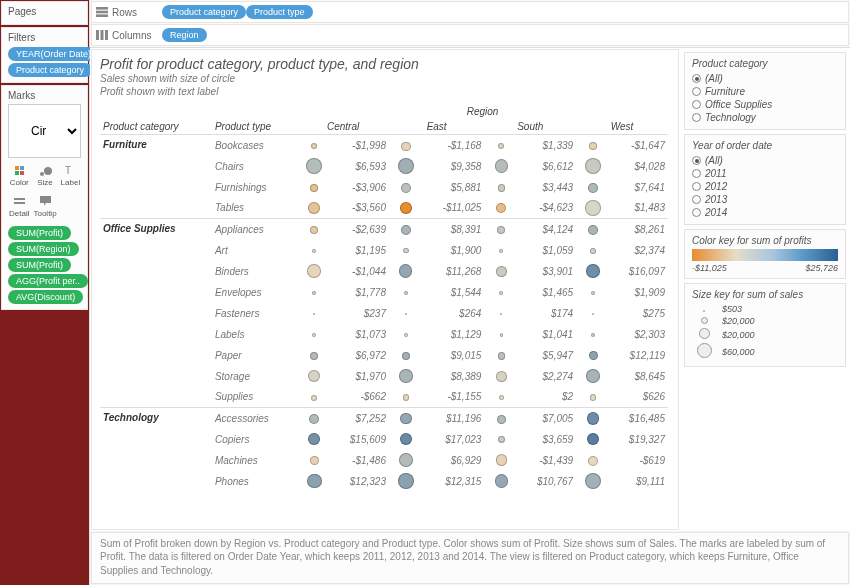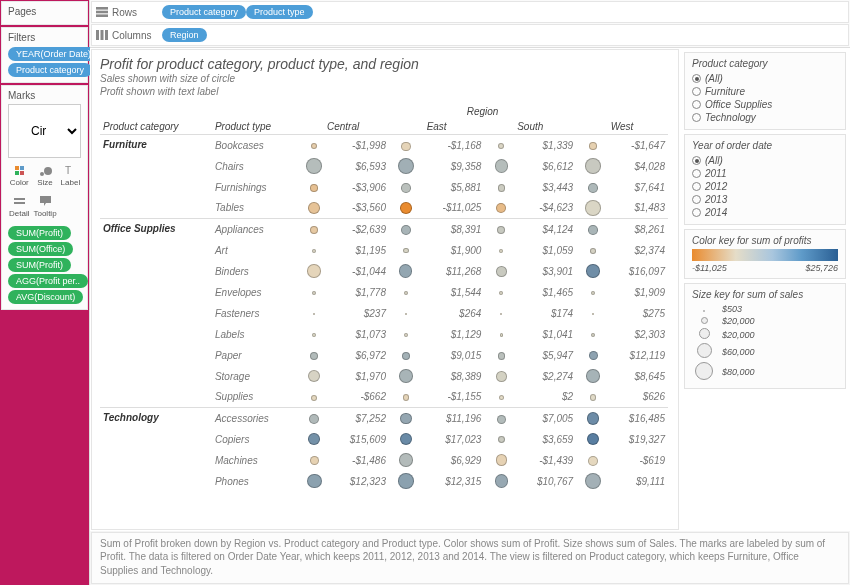--- a/index.html
+++ b/index.html
@@ -1,21 +1,21 @@
 <!DOCTYPE html>
 <html><head>
 <meta charset="utf-8">
 <style>
   * { box-sizing: border-box; margin: 0; padding: 0; }
   body { font-family: Arial, Helvetica, sans-serif; font-size: 11px; color: #333; background: #f5f5f5; width: 850px; height: 585px; overflow: hidden; }
   
   .app { display: grid; grid-template-columns: 90px 1fr; grid-template-rows: auto 1fr auto; width: 850px; height: 585px; }
   
   
-  .sidebar { grid-row: 1 / span 3; background: #be185d; border-right: 1px solid #ddd; display: flex; flex-direction: column; gap: 0; }
+  .sidebar { grid-row: 1 / span 3; background: #7f1d1d; border-right: 1px solid #ddd; display: flex; flex-direction: column; gap: 0; }
   .side-box { border-bottom: 1px solid #e5e5e5; padding: 4px 6px; background: #fcfcfc; border: 1px solid #e8e8e8; margin: 1px; }
   .side-title { font-size: 10px; color: #555; margin-bottom: 3px; }
   .pill { display: inline-block; background: #4d9ed8; color: #fff; border-radius: 10px; padding: 2px 8px; font-size: 9px; margin: 1px 0; white-space: nowrap; }
   .pill.green { background: #2fb25c; }
   .marks-select { width: 100%; font-size: 12px; border: 1px solid #ccc; background: #fff; padding: 18px; }
   .marks-grid { display: grid; grid-template-columns: repeat(3, 1fr); gap: 2px; margin-top: 3px; }
   .mark-btn { display: flex; flex-direction: column; align-items: center; justify-content: center; font-size: 8px; color: #555; border: 1px solid transparent; padding: 2px 0; cursor: pointer; }
   .mark-ico { width: 13px; height: 13px; margin-bottom: 1px; }
   
   
@@ -109,21 +109,21 @@
           </div>
           <div class="mark-btn">
             <svg class="mark-ico" viewBox="0 0 13 13">
               <path d="M1 1h11v7h-5l-2 3v-3h-4z" fill="#888"></path>
             </svg>
             <span>Tooltip</span>
           </div>
         </div>
       <div id="mark-pills" style="margin-top:4px;">
           <div><span class="pill green">SUM(Profit)</span></div>
-          <div><span class="pill green">SUM(Office)</span></div>
+          <div><span class="pill green">SUM(Region)</span></div>
           <div><span class="pill green">SUM(Profit)</span></div>
           <div><span class="pill green">AGG(Profit per..</span></div>
           <div><span class="pill green">AVG(Discount)</span></div>
         </div>
     </div>
   </div>
 
   <div class="shelves">
     <div class="shelf-row">
       <span class="shelf-label">
@@ -436,24 +436,20 @@
               <span>$20,000</span>
             </div>
             <div class="size-row">
               <span style="width:24px;text-align:center;display:inline-block"><span class="size-sw" style="width:11px;height:11px"></span></span>
               <span>$20,000</span>
             </div>
             <div class="size-row">
               <span style="width:24px;text-align:center;display:inline-block"><span class="size-sw" style="width:15px;height:15px"></span></span>
               <span>$60,000</span>
             </div>
-            <div class="size-row">
-              <span style="width:24px;text-align:center;display:inline-block"><span class="size-sw" style="width:18px;height:18px"></span></span>
-              <span>$80,000</span>
-            </div>
           </div>
       </div>
     </div>
   </div>
 
   <div class="caption">
     <div>Sum of Profit broken down by Region vs. Product category and Product type.  Color shows sum of Profit.  Size shows sum of Sales.  The marks are labeled by sum of Profit. The data is filtered on Order Date Year, which keeps 2011, 2012, 2013 and 2014. The view is filtered on Product category, which keeps Furniture, Office Supplies and Technology.</div>
   </div>
 </div>
 

